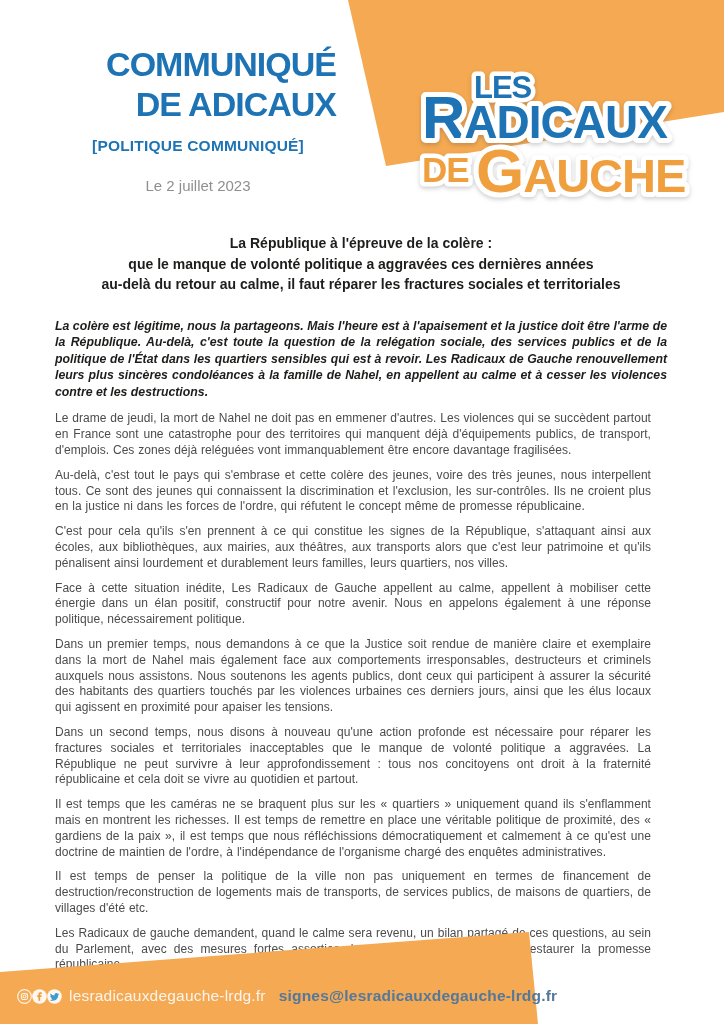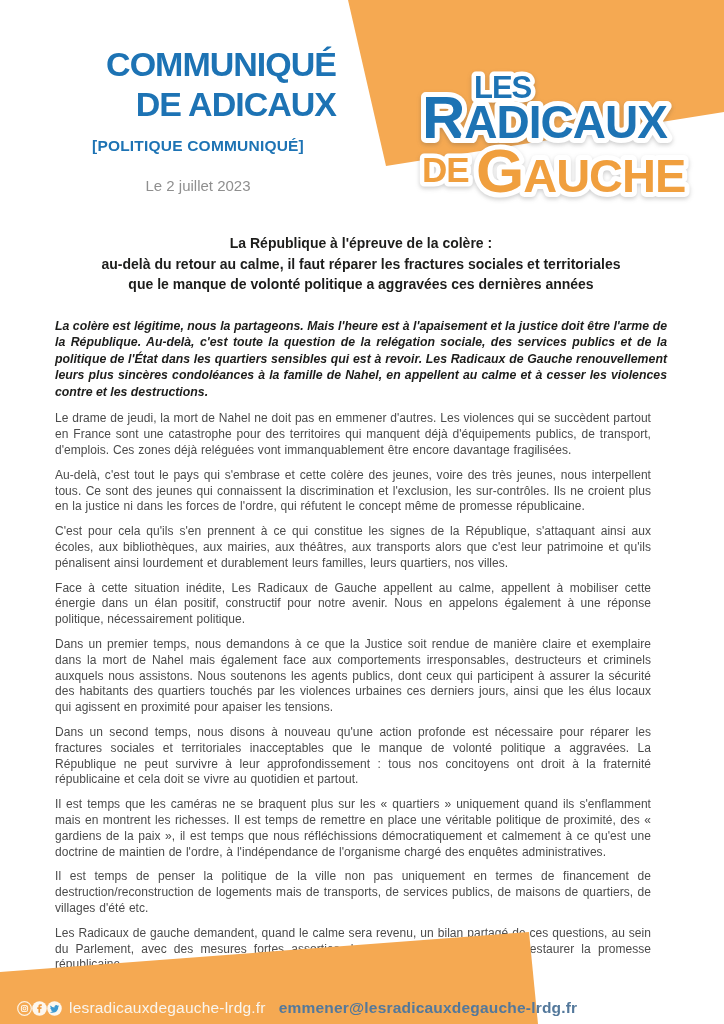--- a/index.html
+++ b/index.html
@@ -45,21 +45,21 @@
   }
   .body-par{
     font-size:12px;line-height:15.8px;text-align:justify;margin:0 16px 9px 0;
     color:#4b4b4b;letter-spacing:0.05px;word-spacing:0.4px;
   }
 
   
   .ftr-shape{position:absolute;left:0;top:924px;width:724px;height:100px;pointer-events:none;}
   .ftr-row{
     position:absolute;left:17px;top:982px;height:28px;
-    display:flex;align-items:center;margin-top:12px;
+    display:flex;align-items:center;
   }
   .soc{width:15px;height:15px;display:block;cursor:pointer;}
   .ftr-url{
     margin-left:7px;font-size:15.5px;color:#f9f5ee;letter-spacing:0.2px;cursor:pointer;
   }
   .ftr-mail{
     margin-left:13px;font-size:15.5px;font-weight:bold;color:#53789b;
     letter-spacing:0.2px;cursor:pointer;
   }
 </style>
@@ -82,22 +82,22 @@
   <svg class="logo-svg" viewBox="0 0 292 156" xmlns="http://www.w3.org/2000/svg">
     <text x="56" y="42" font-size="31" fill="#1d73b4" stroke-width="9" letter-spacing="-1">LES</text>
     <text x="4" y="82" fill="#1d73b4" stroke-width="10" letter-spacing="-1"><tspan font-size="60">R</tspan><tspan font-size="46">ADICAUX</tspan></text>
     <text x="4" y="126" font-size="35" fill="#f09f3e" stroke-width="9" letter-spacing="-1">DE</text>
     <text x="58" y="136" fill="#f09f3e" stroke-width="10" letter-spacing="-1"><tspan font-size="62">G</tspan><tspan font-size="47">AUCHE</tspan></text>
   </svg>
 
   <div class="content">
     <div class="doc-title">
       <div>La République à l'épreuve de la colère :</div>
+      <div>que le manque de volonté politique a aggravées ces dernières années</div>
       <div>au-delà du retour au calme, il faut réparer les fractures sociales et territoriales</div>
-      <div>que le manque de volonté politique a aggravées ces dernières années</div>
     </div>
 
     <p class="intro">La colère est légitime, nous la partageons. Mais l'heure est à l'apaisement et la justice doit être l'arme de la République. Au-delà, c'est toute la question de la relégation sociale, des services publics et de la politique de l'État dans les quartiers sensibles qui est à revoir. Les Radicaux de Gauche renouvellement leurs plus sincères condoléances à la famille de Nahel, en appellent au calme et à cesser les violences contre et les destructions.</p>
 
     <p class="body-par">Le drame de jeudi, la mort de Nahel ne doit pas en emmener d'autres. Les violences qui se succèdent partout en France sont une catastrophe pour des territoires qui manquent déjà d'équipements publics, de transport, d'emplois. Ces zones déjà reléguées vont immanquablement être encore davantage fragilisées.</p>
     <p class="body-par">Au-delà, c'est tout le pays qui s'embrase et cette colère des jeunes, voire des très jeunes, nous interpellent tous. Ce sont des jeunes qui connaissent la discrimination et l'exclusion, les sur-contrôles. Ils ne croient plus en la justice ni dans les forces de l'ordre, qui réfutent le concept même de promesse républicaine.</p>
     <p class="body-par">C'est pour cela qu'ils s'en prennent à ce qui constitue les signes de la République, s'attaquant ainsi aux écoles, aux bibliothèques, aux mairies, aux théâtres, aux transports alors que c'est leur patrimoine et qu'ils pénalisent ainsi lourdement et durablement leurs familles, leurs quartiers, nos villes.</p>
     <p class="body-par">Face à cette situation inédite, Les Radicaux de Gauche appellent au calme, appellent à mobiliser cette énergie dans un élan positif, constructif pour notre avenir. Nous en appelons également à une réponse politique, nécessairement politique.</p>
     <p class="body-par">Dans un premier temps, nous demandons à ce que la Justice soit rendue de manière claire et exemplaire dans la mort de Nahel mais également face aux comportements irresponsables, destructeurs et criminels auxquels nous assistons. Nous soutenons les agents publics, dont ceux qui participent à assurer la sécurité des habitants des quartiers touchés par les violences urbaines ces derniers jours, ainsi que les élus locaux qui agissent en proximité pour apaiser les tensions.</p>
     <p class="body-par">Dans un second temps, nous disons à nouveau qu'une action profonde est nécessaire pour réparer les fractures sociales et territoriales inacceptables que le manque de volonté politique a aggravées. La République ne peut survivre à leur approfondissement : tous nos concitoyens ont droit à la fraternité républicaine et cela doit se vivre au quotidien et partout.</p>
@@ -119,16 +119,16 @@
     </svg>
     <svg class="soc" viewBox="0 0 32 32">
       <circle cx="16" cy="16" r="15.5" fill="#fdf7ee"></circle>
       <path d="M18.5 10.5h2.4V7h-3c-2.7 0-4.2 1.7-4.2 4.3v2.2h-2.5v3.4h2.5V25h3.6v-8.1h2.8l.5-3.4h-3.3v-1.8c0-.8.4-1.2 1.2-1.2z" fill="#ef9b3f"></path>
     </svg>
     <svg class="soc" viewBox="0 0 32 32">
       <circle cx="16" cy="16" r="15.5" fill="#fdf7ee"></circle>
       <path d="M26 10.6c-.7.3-1.5.6-2.3.7.8-.5 1.5-1.3 1.8-2.2-.8.5-1.7.8-2.6 1a4.1 4.1 0 0 0-7 3.7 11.6 11.6 0 0 1-8.4-4.3 4.1 4.1 0 0 0 1.3 5.5c-.7 0-1.3-.2-1.9-.5v.1c0 2 1.4 3.6 3.3 4-.3.1-.7.2-1.1.2l-.8-.1a4.1 4.1 0 0 0 3.8 2.9A8.2 8.2 0 0 1 6 23.3a11.6 11.6 0 0 0 6.3 1.8c7.5 0 11.7-6.3 11.7-11.7v-.5c.8-.6 1.5-1.3 2-2.3z" fill="#3d9ad2"></path>
     </svg>
     <span class="ftr-url">lesradicauxdegauche-lrdg.fr</span>
-    <span class="ftr-mail">emmener@lesradicauxdegauche-lrdg.fr</span>
+    <span class="ftr-mail">signes@lesradicauxdegauche-lrdg.fr</span>
   </div>
 
 </div>
 
 </body></html>

